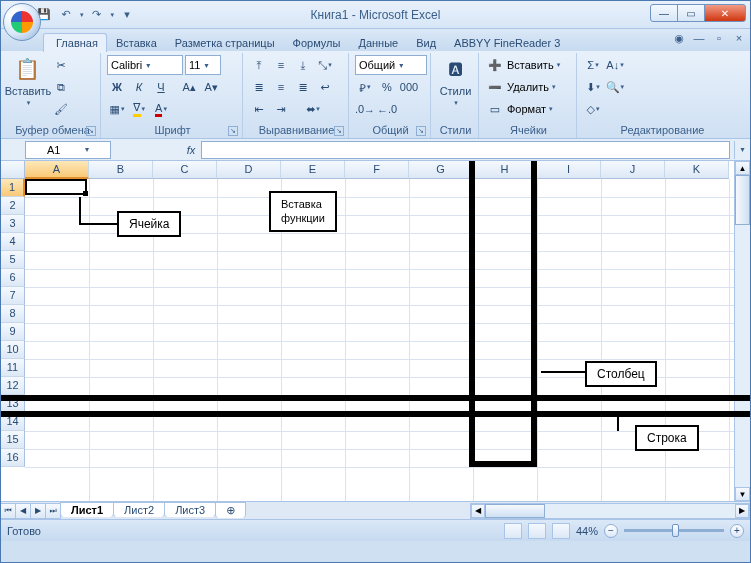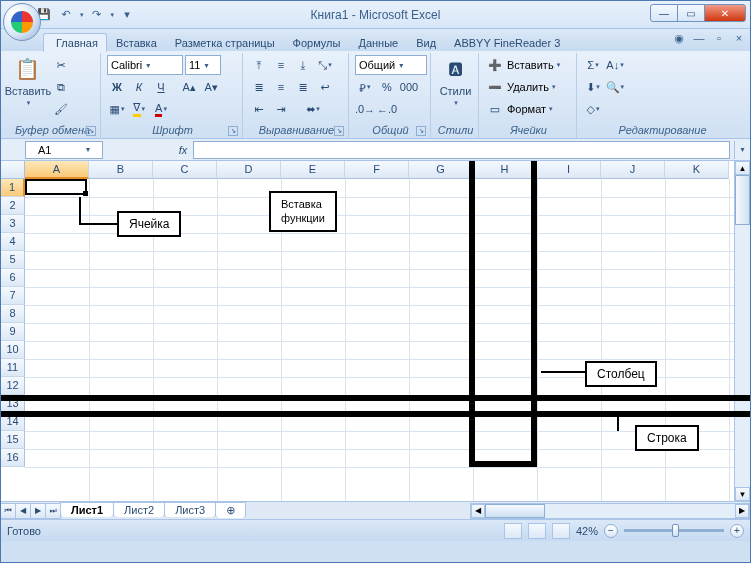--- a/index.html
+++ b/index.html
@@ -20,33 +20,33 @@
   .tabs { height:22px; background:linear-gradient(#dbe8f7,#c6daf0); display:flex; align-items:flex-end; padding-left:42px; gap:0; position:relative; }
   .tab { padding:3px 8px 3px 8px; color:#2a4c74; border:1px solid transparent; border-bottom:none; position:relative; top:1px; }
   .tab.active { background:#e8f1fb; border-color:#a9c4e6; border-radius:3px 3px 0 0;padding-left:12px; }
   .tabs .right-icons { position:absolute; right:4px; top:2px; display:flex; gap:6px; color:#3a5f8a; }
   .tabs .right-icons span { width:14px; height:14px; display:flex; align-items:center; justify-content:center; }
   
   .ribbon { height:88px; background:linear-gradient(#e8f1fb,#cfe0f3); border-bottom:1px solid #a9c4e6; display:flex; padding:2px 4px 0 4px; gap:2px; }
   .group { border-right:1px solid #b7cde8; padding:2px 4px 0 4px; display:flex; flex-direction:column; justify-content:space-between; }
   .group:last-child { border-right:none; }
   .group-body { display:flex; align-items:flex-start; gap:4px; flex:1; }
-  .group-label { text-align:center; color:#3a5f8a; font-size:11px; padding:1px 0 2px 0; position:relative;font-style:italic; }
+  .group-label { text-align:center; color:#3a5f8a; font-size:11px; padding:1px 0 2px 0; position:relative; }
   .dlg-launch { position:absolute; right:0; bottom:2px; width:10px; height:10px; border:1px solid #8faed4; font-size:7px; line-height:8px; text-align:center; color:#3a5f8a; }
   .bigbtn { width:38px; display:flex; flex-direction:column; align-items:center; gap:2px; color:#2a4c74; }
   .bigbtn .ico { width:28px; height:28px; display:flex; align-items:center; justify-content:center; font-size:20px; }
   .stack { display:flex; flex-direction:column; gap:2px; }
   .row { display:flex; align-items:center; gap:2px; }
   .smbtn { width:20px; height:20px; border:1px solid transparent; display:flex; align-items:center; justify-content:center; color:#2a4c74; font-size:11px; }
   .combo { height:20px; border:1px solid #8faed4; background:#fff; display:flex; align-items:center; padding:0 3px; gap:4px; color:#000; font-size:11px; }
   .combo .caret { font-size:8px; color:#3a5f8a; }
   .small-arrow { font-size:7px; color:#3a5f8a; padding-left:1px; }
   
   .namebox-row { height:22px; background:#e4eef9; border-bottom:1px solid #a9c4e6; display:flex; align-items:center; }
-  .namebox { width:78px; margin-left:24px; border:1px solid #8faed4; background:#fff; height:18px; display:flex; align-items:center; padding:0 12px; }
+  .namebox { width:86px; margin-left:24px; border:1px solid #8faed4; background:#fff; height:18px; display:flex; align-items:center; padding:0 21px; }
   .namebox .caret { margin-left:auto; font-size:8px; color:#3a5f8a; }
   .fx-area { display:flex; align-items:center; margin-left:70px; gap:2px; }
   .fx-btn { width:20px; height:18px; display:flex; align-items:center; justify-content:center; font-style:italic; color:#2a4c74; }
   .formula-input { flex:1; height:18px; border:1px solid #8faed4; background:#fff; margin-right:4px; }
   .fbar-expand { width:16px; height:18px; border-left:1px solid #a9c4e6; display:flex; align-items:center; justify-content:center; color:#3a5f8a; font-size:8px; }
   
   .grid-area { position:relative; height:340px; background:#fff; overflow:hidden; }
   .corner { position:absolute; left:0; top:0; width:24px; height:18px; background:linear-gradient(#f5f9fe,#dce8f6); border-right:1px solid #aac0dd; border-bottom:1px solid #aac0dd; }
   .colheads { position:absolute; left:24px; top:0; right:0; height:18px; display:flex; }
   .colhead { height:18px; background:linear-gradient(#f5f9fe,#dce8f6); border-right:1px solid #c8d7ea; border-bottom:1px solid #aac0dd; text-align:center; line-height:17px; color:#2a4c74; font-size:11px; }
@@ -405,21 +405,21 @@
       <div class="arr r">▶</div>
     </div>
   </div>
 
   <div class="status">
     <span>Готово</span>
     <div class="right">
       <div class="view-btn"></div>
       <div class="view-btn"></div>
       <div class="view-btn"></div>
-      <span>42%</span>
+      <span>44%</span>
       <div class="zbtn">−</div>
       <div class="zoom-slider">
           <div class="tick"></div>
           <div class="knob"></div>
         </div>
       <div class="zbtn">+</div>
     </div>
   </div>
 
 </div>

